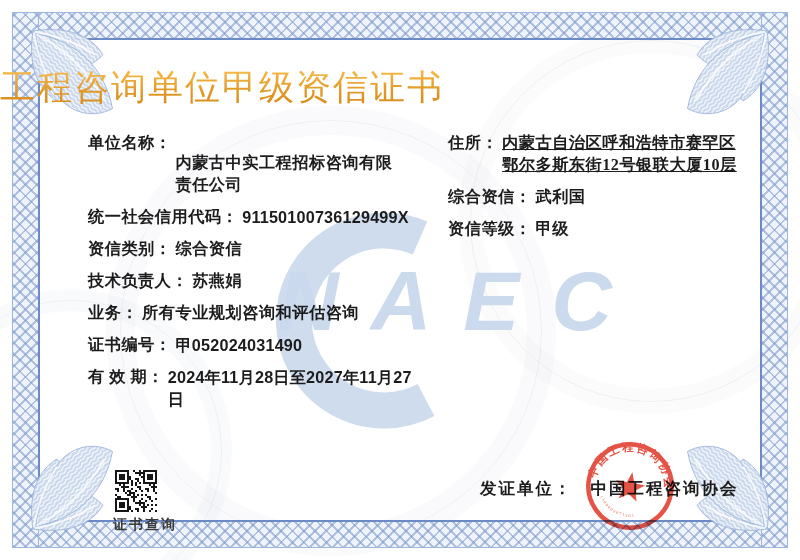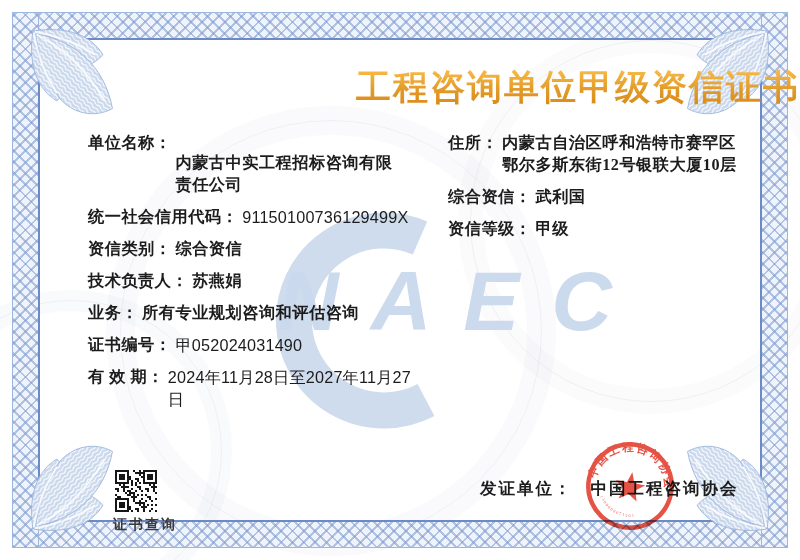--- a/index.html
+++ b/index.html
@@ -27,35 +27,35 @@
   
   .corner{position:absolute;width:96px;height:96px;z-index:3;opacity:.95;}
   .corner.tl{left:28px;top:26px;}
   .corner.tr{right:28px;top:26px;transform:scaleX(-1);}
   .corner.bl{left:28px;bottom:26px;transform:scaleY(-1);}
   .corner.br{right:28px;bottom:26px;transform:scale(-1,-1);}
   
   .watermark{position:absolute;left:212px;top:202px;width:410px;height:240px;z-index:1;}
   
   .title{
-    position:absolute;left:0;right:0;top:64px;text-align:right;z-index:4;
-    font-family:"Liberation Sans","DejaVu Sans",sans-serif;font-weight:700;font-size:35px;letter-spacing:2px;
+    position:absolute;left:0;right:0;top:64px;text-align:left;z-index:4;
+    font-family:"Liberation Sans","DejaVu Sans",sans-serif;font-weight:400;font-size:35px;letter-spacing:2px;
     background:linear-gradient(180deg,#f6b845 15%,#e29a28 55%,#d98a16 90%);
     -webkit-background-clip:text;background-clip:text;color:transparent;
   }
   
   .col{position:absolute;top:132px;z-index:4;font-size:16.2px;font-weight:600;line-height:22px;}
   .col.left{left:88px;width:324px;}
   .col.right{left:408px;width:350px;margin-left:40px;}
   .row{display:flex;margin-bottom:10px;}
   .lbl{flex:none;white-space:nowrap;margin-right:4px;letter-spacing:.5px;}
   .val{letter-spacing:.5px;}
   .val.w-unit{width:218px;margin-top:20px;}
-  .val.w-addr{width:250px;}
-  .sans{font-family:"Liberation Sans","DejaVu Sans",sans-serif;font-weight:400;letter-spacing:.2px;}
+  .val.w-addr{width:250px;text-decoration:underline;}
+  .sans{font-family:"Liberation Sans","DejaVu Sans",sans-serif;font-weight:700;letter-spacing:.2px;}
   
   .qr-block{position:absolute;left:113px;top:470px;width:46px;text-align:center;z-index:4;}
   .qr-block svg{display:block;margin:0 auto;background:#fff;}
   .qr-caption{margin-top:4px;font-size:14px;letter-spacing:2px;color:#3a3a3a;font-weight:600;white-space:nowrap;}
   
   .issuer{position:absolute;left:480px;top:478px;z-index:4;font-size:16.5px;font-weight:600;letter-spacing:2px;white-space:nowrap;}
   .issuer .gap{display:inline-block;width:18px;}
   .seal{position:absolute;left:581px;top:437px;width:98px;height:98px;z-index:5;opacity:.88;mix-blend-mode:multiply;}
   .defs-holder{position:absolute;width:0;height:0;overflow:hidden;}
 </style>

